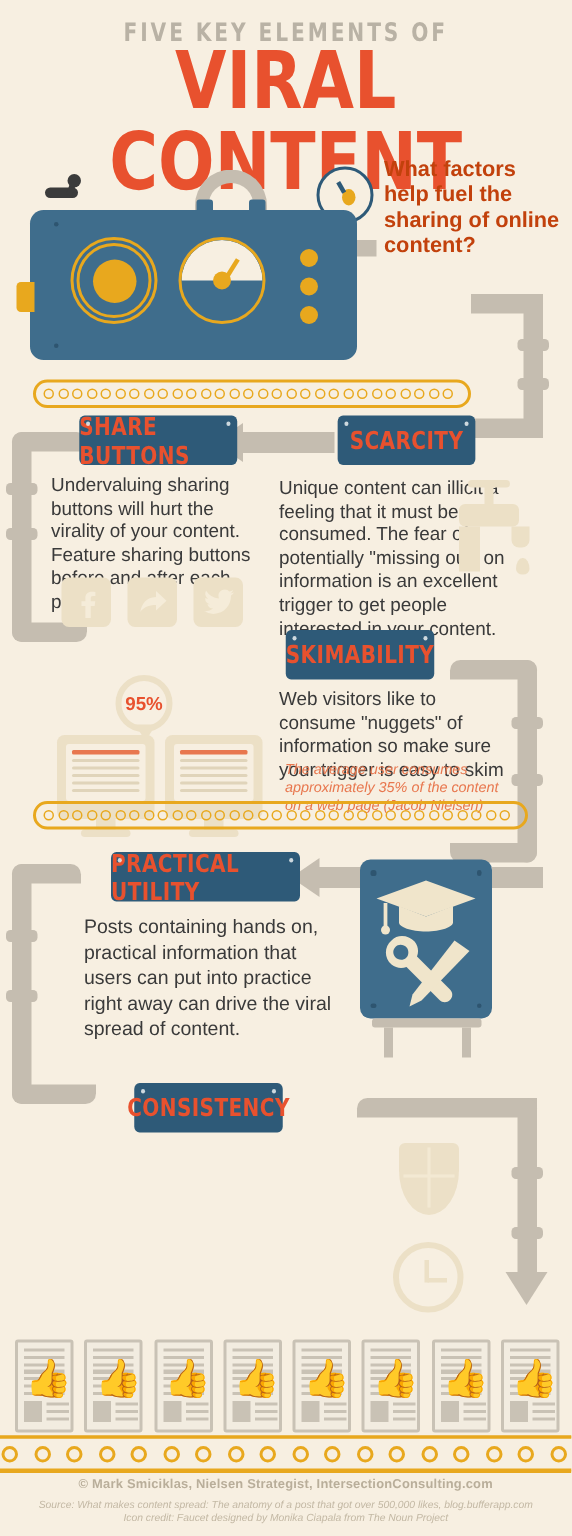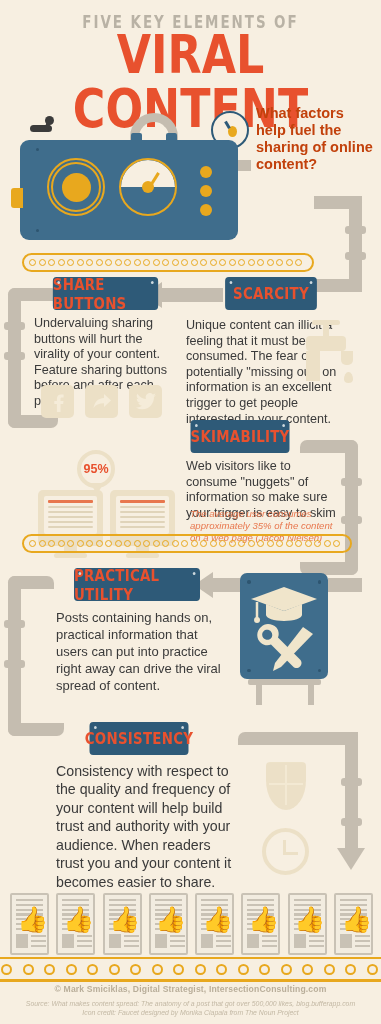--- a/index.html
+++ b/index.html
@@ -512,21 +512,20 @@
   </div>
   <div class="util-leg" style="left:248px;top:679px;width:73px;height:6px;border-radius:2px;"></div>
   <div class="util-leg" style="left:256px;top:685px;width:6px;height:20px;"></div>
   <div class="util-leg" style="left:308px;top:685px;width:6px;height:20px;"></div>
 
   <div class="pipe" style="left:328px;top:578px;width:34px;height:14px;"></div>
 
   <div class="sign" style="left:84px;top:722px;width:110px;height:33px;font-size:16.5px;">
     <span>CONSISTENCY</span>
   </div>
-  <div class="body-txt" style="left:56px;top:762px;width:180px;font-size:14.2px;line-height:1.3;">Consistency with respect to the quality and frequency of your content will help build trust and authority with your audience. When readers trust you and your content it becomes easier to share.</div>
 
   <div class="shield">
     <div class="cross-v"></div>
       <div class="cross-h"></div>
   </div>
   <div class="clockdec">
     <div class="h1"></div>
       <div class="h2"></div>
   </div>
 
@@ -661,19 +660,19 @@
       <i style="width: 11px; height: 11px; border-width: 2px; margin-right: 8px;"></i>
       <i style="width: 11px; height: 11px; border-width: 2px; margin-right: 8px;"></i>
       <i style="width: 11px; height: 11px; border-width: 2px; margin-right: 8px;"></i>
       <i style="width: 11px; height: 11px; border-width: 2px; margin-right: 8px;"></i>
       <i style="width: 11px; height: 11px; border-width: 2px; margin-right: 8px;"></i>
       <i style="width: 11px; height: 11px; border-width: 2px; margin-right: 8px;"></i>
       <i style="width: 11px; height: 11px; border-width: 2px; margin-right: 8px;"></i>
     </div>
   <div class="rulebar" style="top:980px;"></div>
 
-  <div class="footer-credit">© Mark Smiciklas, Digital Strategist, IntersectionConsulting.com</div>
+  <div class="footer-credit">© Mark Smiciklas, Nielsen Strategist, IntersectionConsulting.com</div>
   <div class="footer-src">
     <div>Source: What makes content spread: The anatomy of a post that got over 500,000 likes, blog.bufferapp.com</div>
     <div>Icon credit:  Faucet designed by Monika Ciapala from The Noun Project</div>
   </div>
 
 </div>
 
 </body></html>

